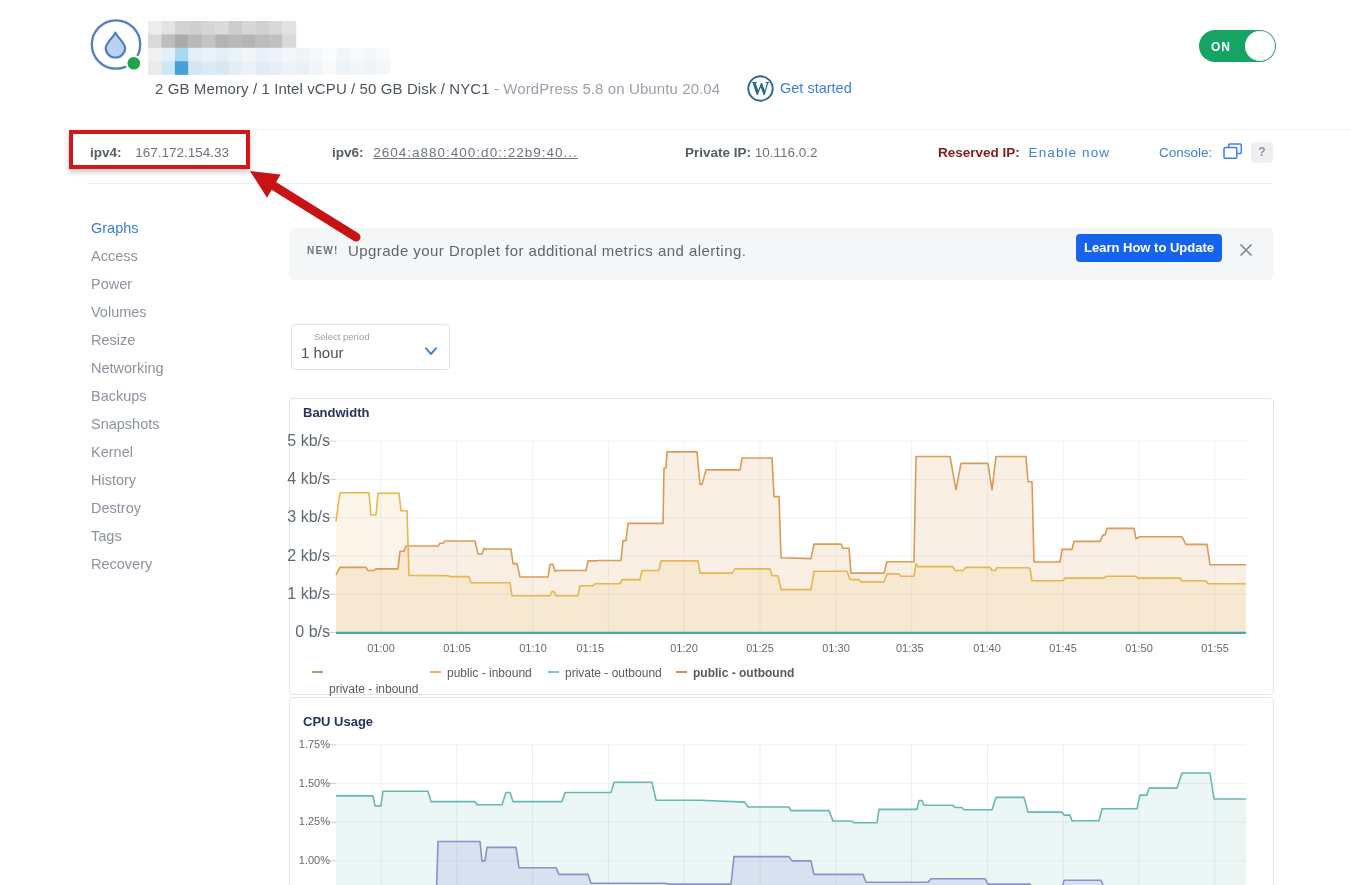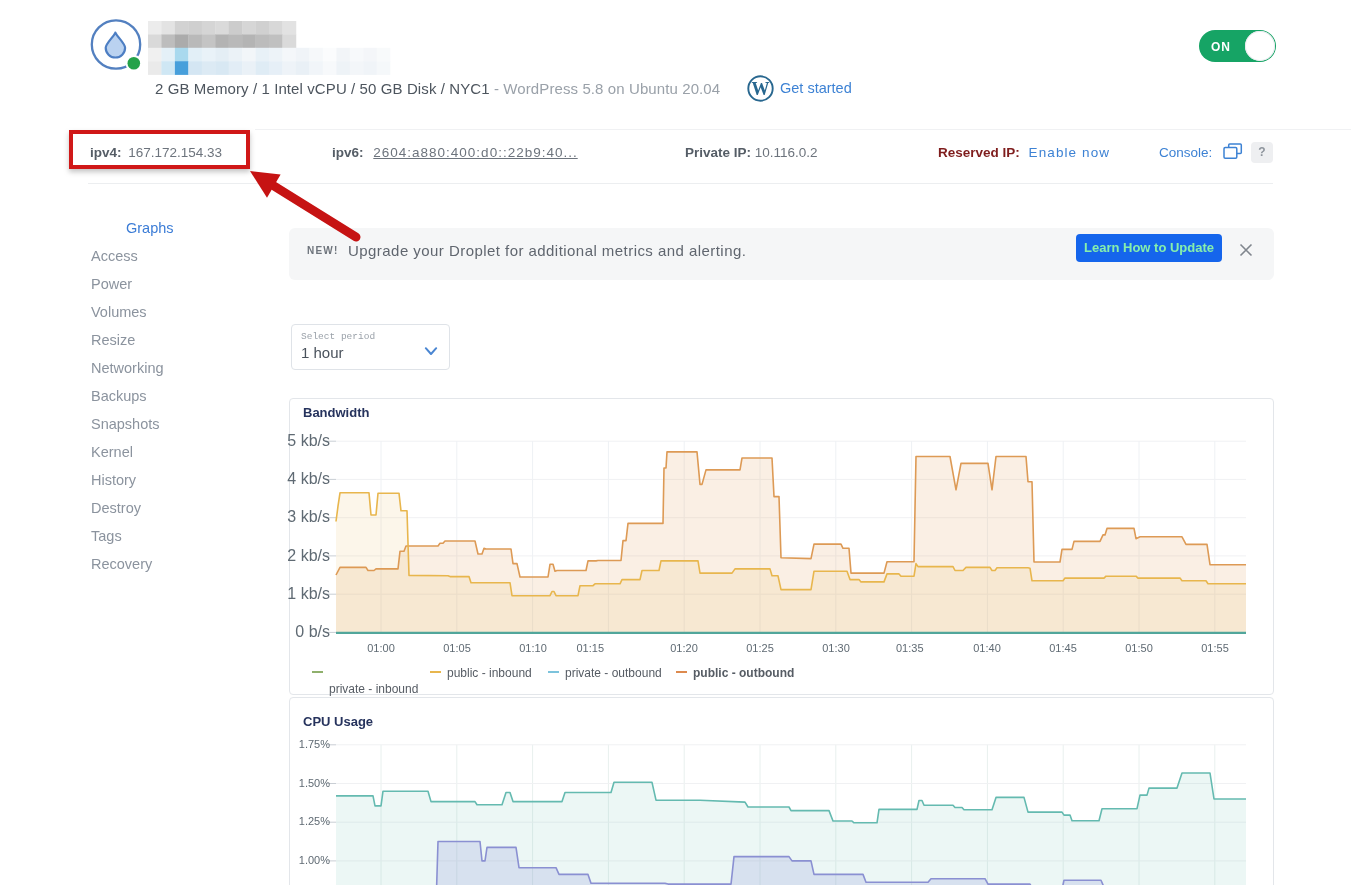--- a/index.html
+++ b/index.html
@@ -92,21 +92,21 @@
   <div class="abs lnk" style="left:780px;top:80px;font-size:14.5px;font-weight:500;">Get started</div>
 
   <div class="abs" style="left:1199px;top:30px;width:77px;height:32px;border-radius:16px;background:#16a465;"></div>
   <div class="abs" style="left:1211px;top:40px;font-size:12px;font-weight:bold;color:#fff;letter-spacing:1px;">ON</div>
   <div class="abs" style="left:1245px;top:31px;width:30px;height:30px;border-radius:50%;background:#fff;box-shadow:0 0 0 1px #e8eaee inset;"></div>
 
   <div class="abs" style="left:255px;top:129px;width:1096px;height:1px;background:#f0f1f3;"></div>
   <div class="abs" style="left:88px;top:183px;width:1185px;height:1px;background:#eceef0;"></div>
 
   <div class="abs" style="left:90px;top:145px;font-size:13.5px;color:#6d747d;">
-    <b style="color:#555d66;margin-right:3px;">ipv4:</b> 167.172.154.33
+    <b style="color:#555d66;margin-right:10px;">ipv4:</b> 167.172.154.33
   </div>
   <div class="abs" style="left:332px;top:145px;font-size:13.5px;color:#6d747d;">
     <b style="color:#555d66;margin-right:6px;">ipv6:</b> <span style="letter-spacing:1px;text-decoration:underline;">2604:a880:400:d0::22b9:40...</span>
   </div>
   <div class="abs" style="left:685px;top:145px;font-size:13.5px;color:#6d747d;">
     <b style="color:#555d66;">Private IP:</b> 10.116.0.2
   </div>
   <div class="abs" style="left:938px;top:145px;font-size:13.5px;">
     <b style="color:#7f1d1d;">Reserved IP:</b> <span class="lnk" style="letter-spacing:1.1px;margin-left:5px;">Enable now</span>
   </div>
@@ -118,45 +118,45 @@
   <div class="abs" style="left:1251px;top:142px;width:22px;height:21px;background:#eeeff1;border-radius:4px;color:#8d949c;font-size:12px;font-weight:bold;text-align:center;line-height:21px;">?</div>
 
   <div class="abs" style="z-index:30;left:69px;top:130px;width:173px;height:31px;border:4.5px solid #d01818;box-shadow:0 3px 5px rgba(110,110,110,0.4);"></div>
 
   <svg class="abs" style="z-index:30;left:240px;top:160px;" width="130" height="90" viewBox="0 0 130 90">
     <line x1="34" y1="26" x2="116" y2="77" stroke="#c61313" stroke-width="9" stroke-linecap="round"></line>
     <polygon points="10,11 40.6,14.6 27,37.8" fill="#c61313"></polygon>
   </svg>
 
   <div class="abs" style="left:91px;top:214px;font-size:14.5px;color:#8b939e;line-height:28px;">
-    <div style="color:#3b7cd6;margin-left:35px;">Graphs</div>
+    <div style="color:#3b7cd6;">Graphs</div>
     <div>Access</div>
     <div>Power</div>
     <div>Volumes</div>
     <div>Resize</div>
     <div>Networking</div>
     <div>Backups</div>
     <div>Snapshots</div>
     <div>Kernel</div>
     <div>History</div>
     <div>Destroy</div>
     <div>Tags</div>
     <div>Recovery</div>
   </div>
 
   <div class="abs" style="left:289px;top:228px;width:985px;height:52px;background:#f5f6f7;border-radius:6px;"></div>
   <div class="abs" style="left:307px;top:245px;font-size:10px;font-weight:bold;color:#6e747c;letter-spacing:1.2px;">NEW!</div>
   <div class="abs" style="left:348px;top:242px;font-size:15px;color:#60666f;letter-spacing:0.45px;">Upgrade your Droplet for additional metrics and alerting.</div>
-  <div class="abs" style="left:1076px;top:234px;width:146px;height:28px;background:#1565ec;border-radius:4px;color:#86efac;font-size:13px;font-weight:bold;text-align:center;line-height:28px;">Learn How to Update</div>
+  <div class="abs" style="left:1076px;top:234px;width:146px;height:28px;background:#1565ec;border-radius:4px;color:#ffffff;font-size:13px;font-weight:bold;text-align:center;line-height:28px;">Learn How to Update</div>
   <svg class="abs" style="left:1239px;top:243px;" width="14" height="14" viewBox="0 0 14 14">
     <path d="M1.5 1.5 L12.5 12.5 M12.5 1.5 L1.5 12.5" stroke="#80868e" stroke-width="1.6"></path>
   </svg>
 
   <div class="abs" style="left:291px;top:324px;width:157px;height:44px;background:#fff;border:1px solid #dfe3e8;border-radius:4px;"></div>
-  <div class="abs" style="left:301px;top:331px;font-size:9.5px;color:#9aa1a9;font-family:Liberation Mono, monospace;">Select period</div>
+  <div class="abs" style="left:314px;top:331px;font-size:9.5px;color:#9aa1a9;">Select period</div>
   <div class="abs" style="left:301px;top:344px;font-size:15px;color:#4a525c;">1 hour</div>
   <svg class="abs" style="left:424px;top:346px;" width="14" height="11" viewBox="0 0 14 11">
     <path d="M1.8 2.2 L7 8 L12.2 2.2" fill="none" stroke="#4a86d2" stroke-width="2" stroke-linecap="round" stroke-linejoin="round"></path>
   </svg>
 
   <div class="abs" style="left:289px;top:398px;width:985px;height:297px;background:#fff;border:1px solid #e3e6ea;border-radius:4px;box-sizing:border-box;"></div>
   <div class="abs" style="left:303px;top:405px;font-size:13px;font-weight:bold;color:#26335d;">Bandwidth</div>
   <div class="abs" style="left:0px;top:0px;width:0;height:0;"></div>
   <svg class="abs" style="left:290px;top:399px;" width="983" height="295" viewBox="0 0 983 295">
 

